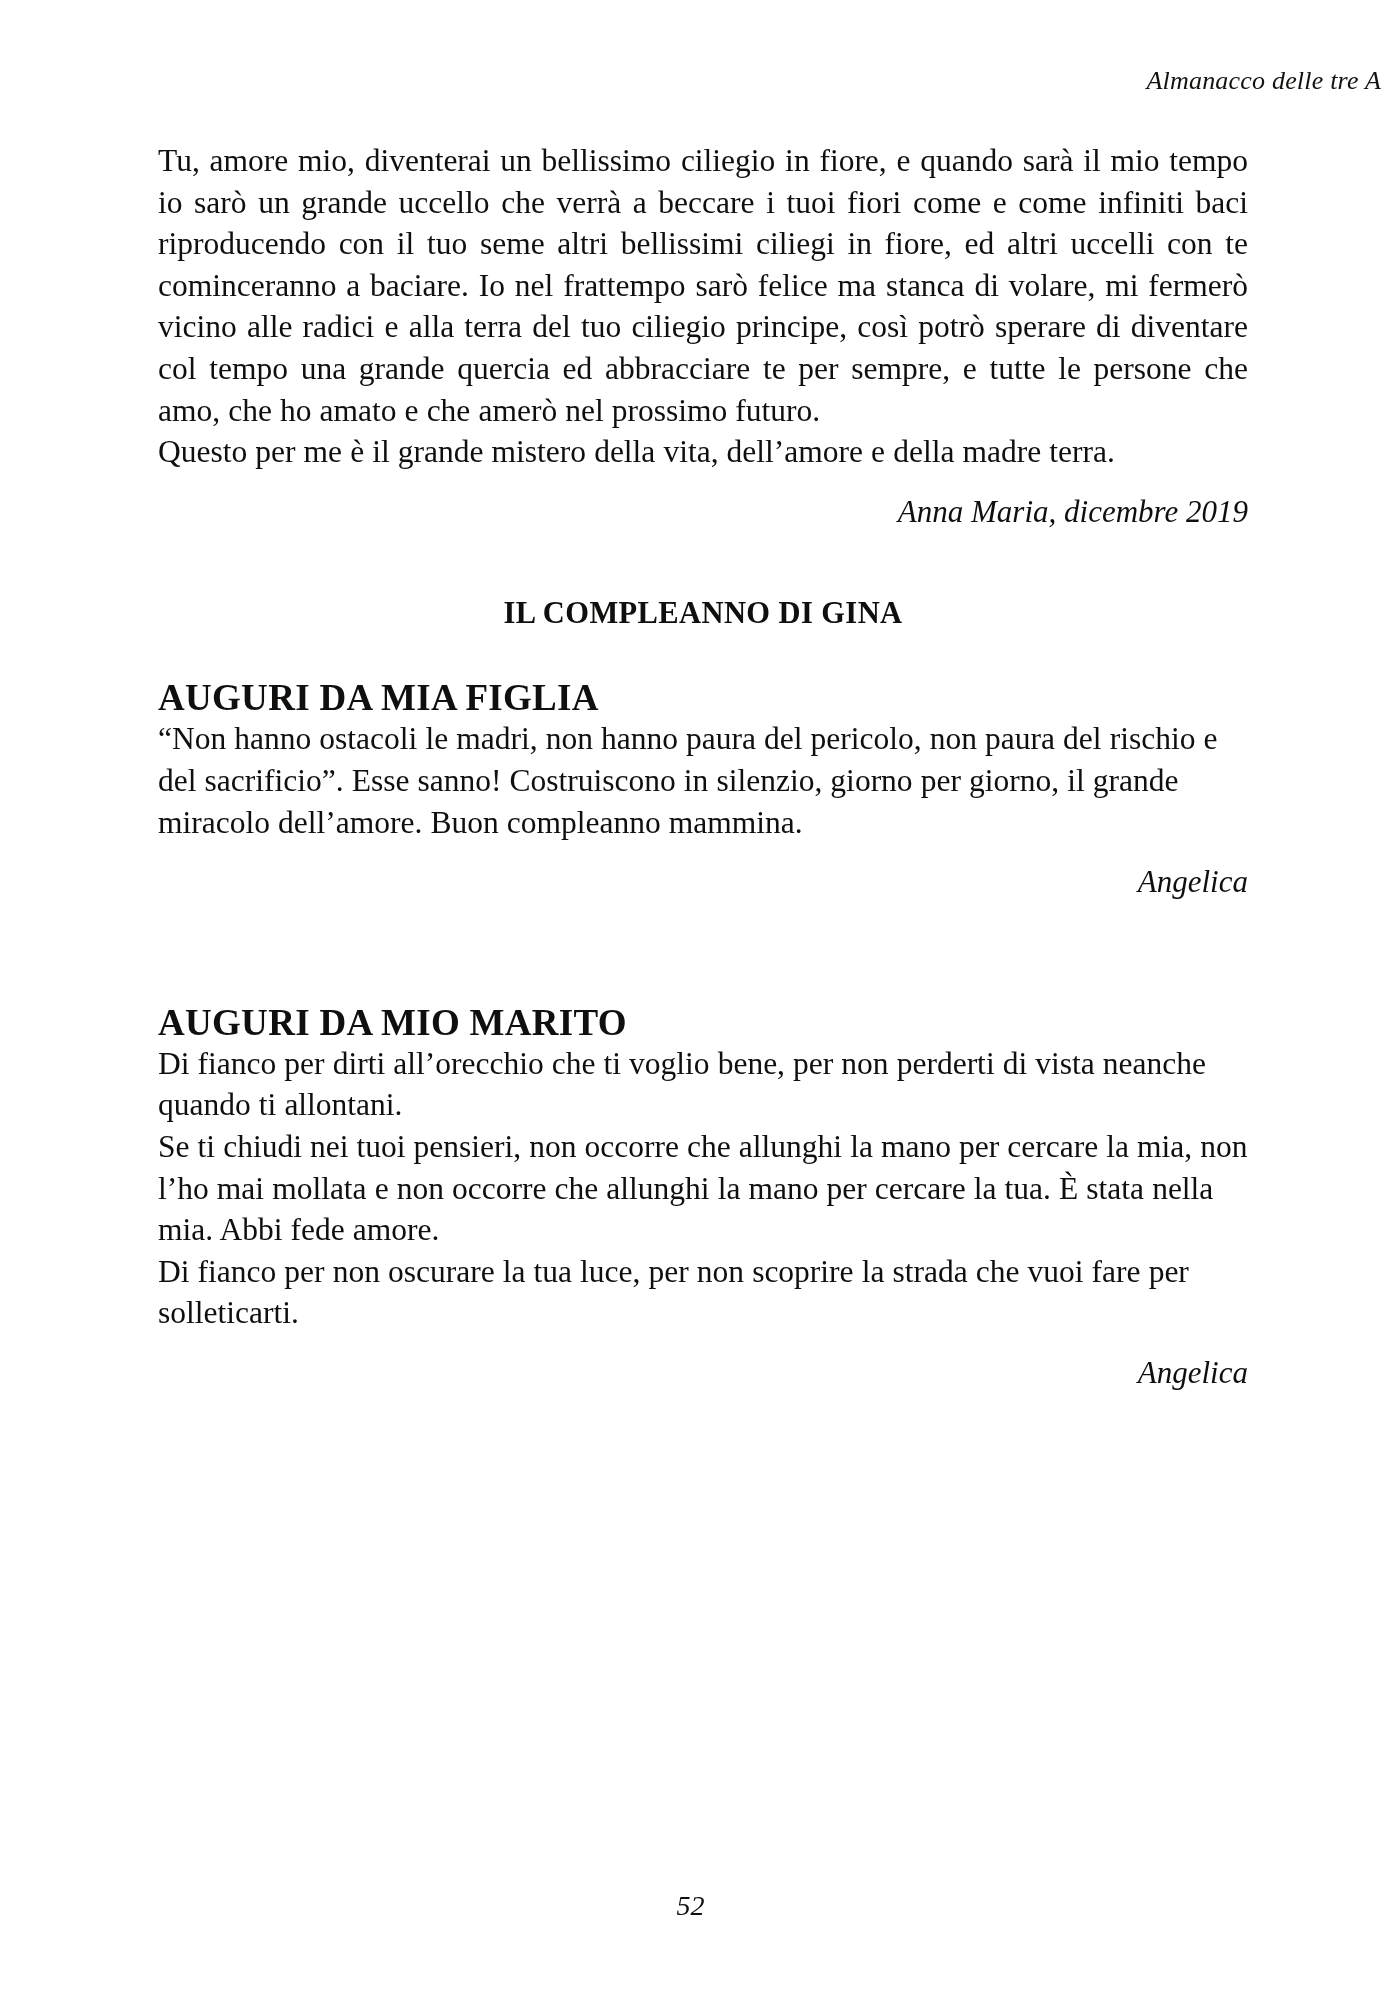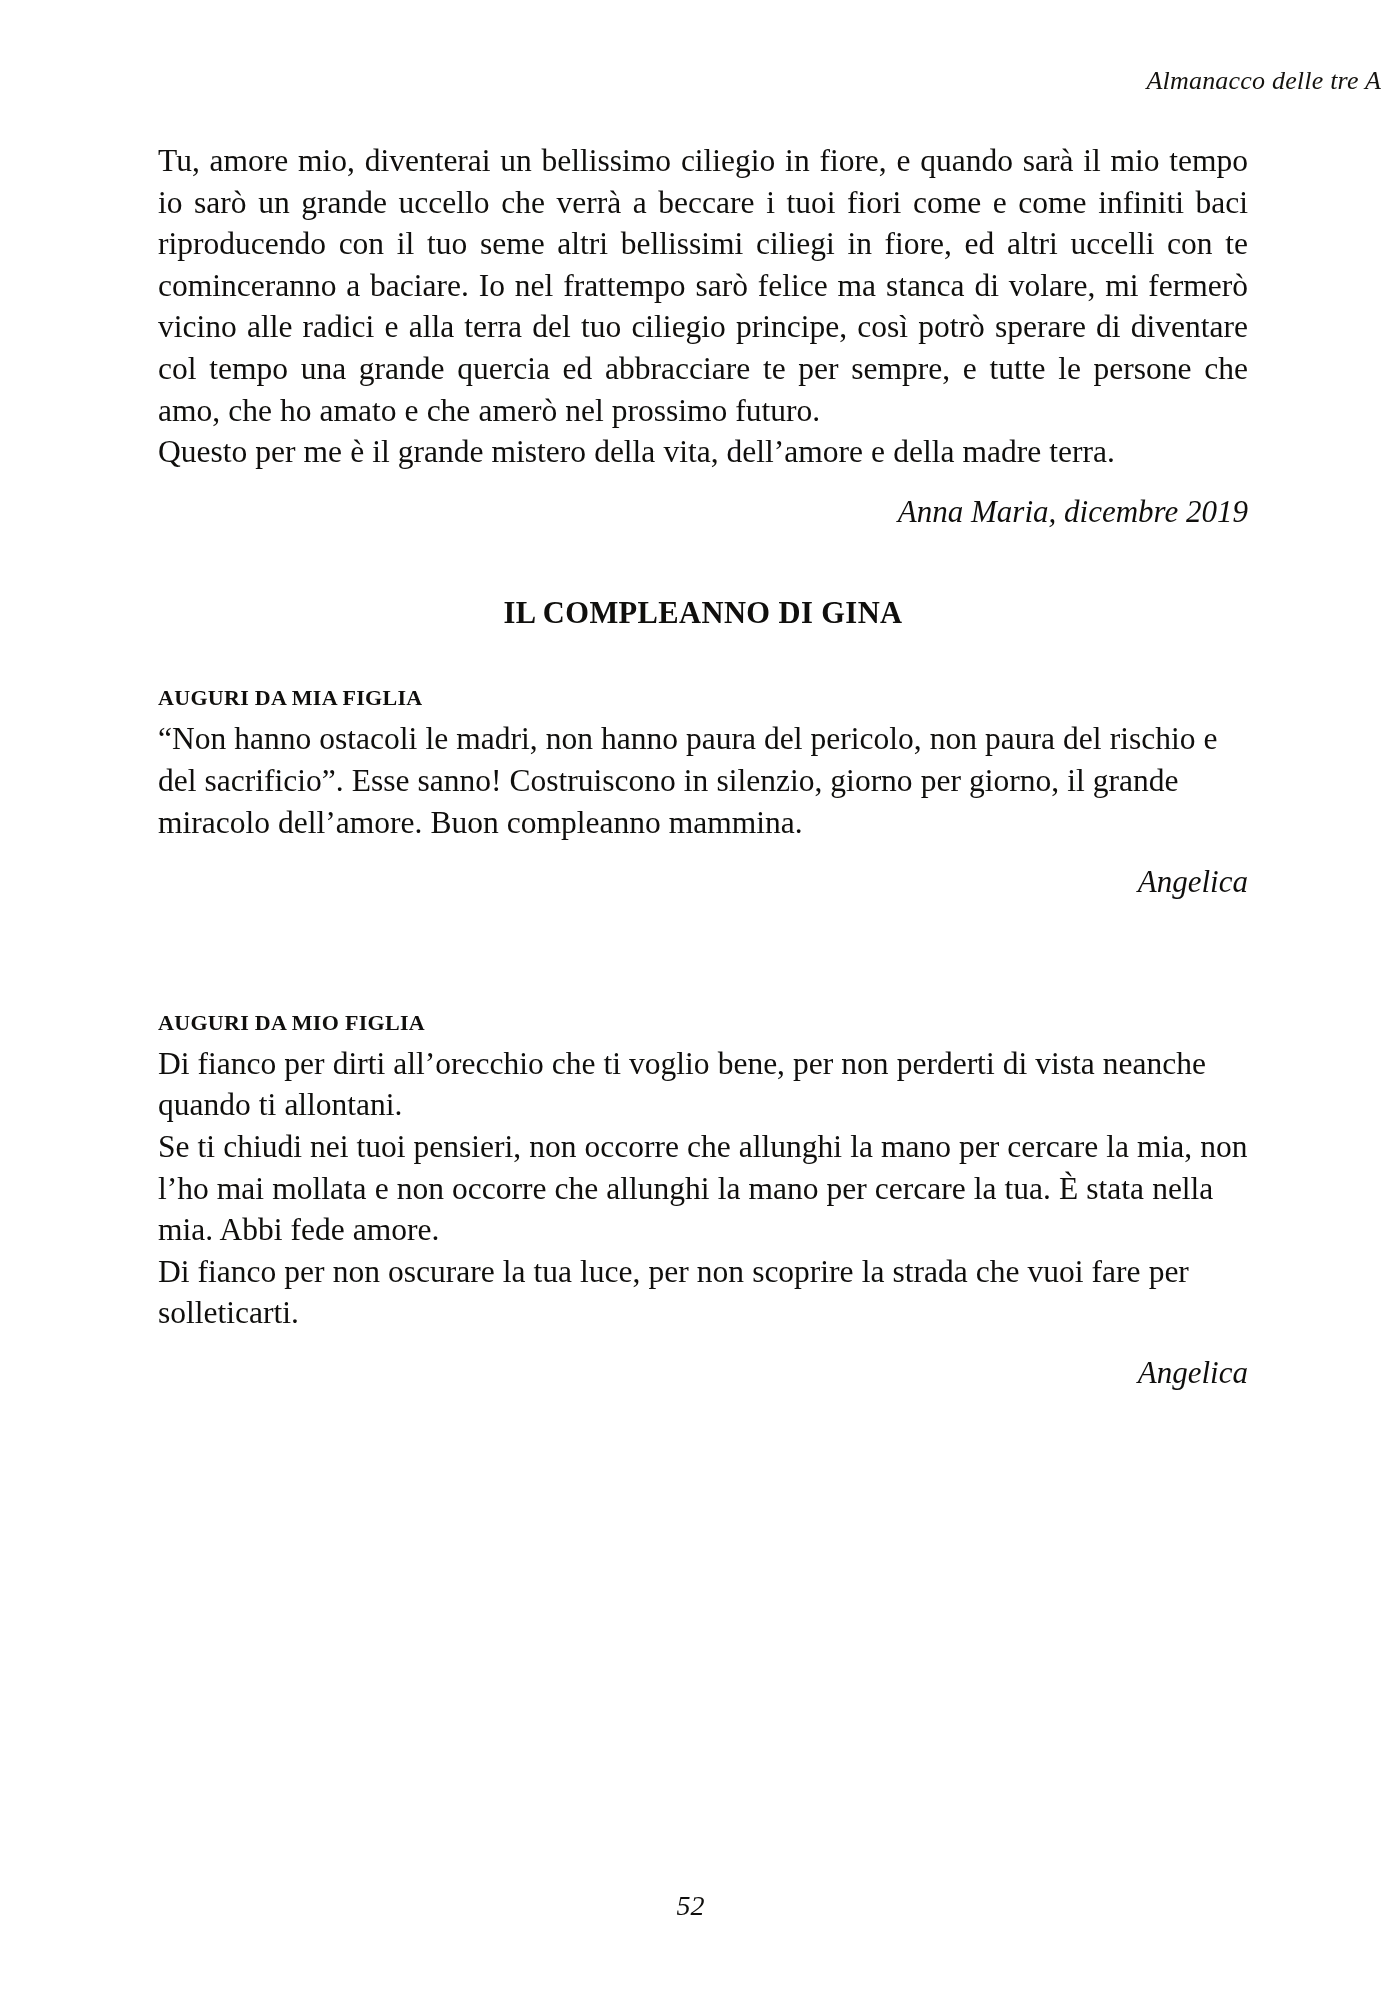--- a/index.html
+++ b/index.html
@@ -69,21 +69,21 @@
     font-weight: bold;
     font-size: 30.5px;
     line-height: 38px;
     text-align: center;
     letter-spacing: 0.4px;
   }
 
   h3.sub-title {
     margin: 0;
     font-weight: bold;
-    font-size: 22px;
+    font-size: 37px;
     line-height: 40px;
     text-align: left;
     letter-spacing: 0.3px;
   }
 
   .sp-62  { height: 62px; }
   .sp-46  { height: 46px; }
   .sp-100 { height: 100px; }
 
   
@@ -119,21 +119,21 @@
     <div class="sp-46"></div>
 
     <h3 class="sub-title">AUGURI DA MIA FIGLIA</h3>
 
     <p class="body-par last-flush">“Non hanno ostacoli le madri, non hanno paura del pericolo, non paura del rischio e del sacrificio”. Esse sanno! Costruiscono in silenzio, giorno per giorno, il grande miracolo dell’amore. Buon compleanno mammina.</p>
 
     <p class="sig sig-gap-small">Angelica</p>
 
     <div class="sp-100"></div>
 
-    <h3 class="sub-title">AUGURI DA MIO FIGLIA</h3>
+    <h3 class="sub-title">AUGURI DA MIO MARITO</h3>
 
 
     <p class="body-par last-flush">Di fianco per dirti all’orecchio che ti voglio bene, per non perderti di vista neanche quando ti allontani.</p>
 
     <p class="body-par last-flush">Se ti chiudi nei tuoi pensieri, non occorre che allunghi la mano per cercare la mia, non l’ho mai mollata e non occorre che allunghi la mano per cercare la tua. È stata nella mia. Abbi fede amore.</p>
 
     <p class="body-par last-flush">Di fianco per non oscurare la tua luce, per non scoprire la strada che vuoi fare per solleticarti.</p>
 
     <p class="sig sig-gap-small">Angelica</p>
 

